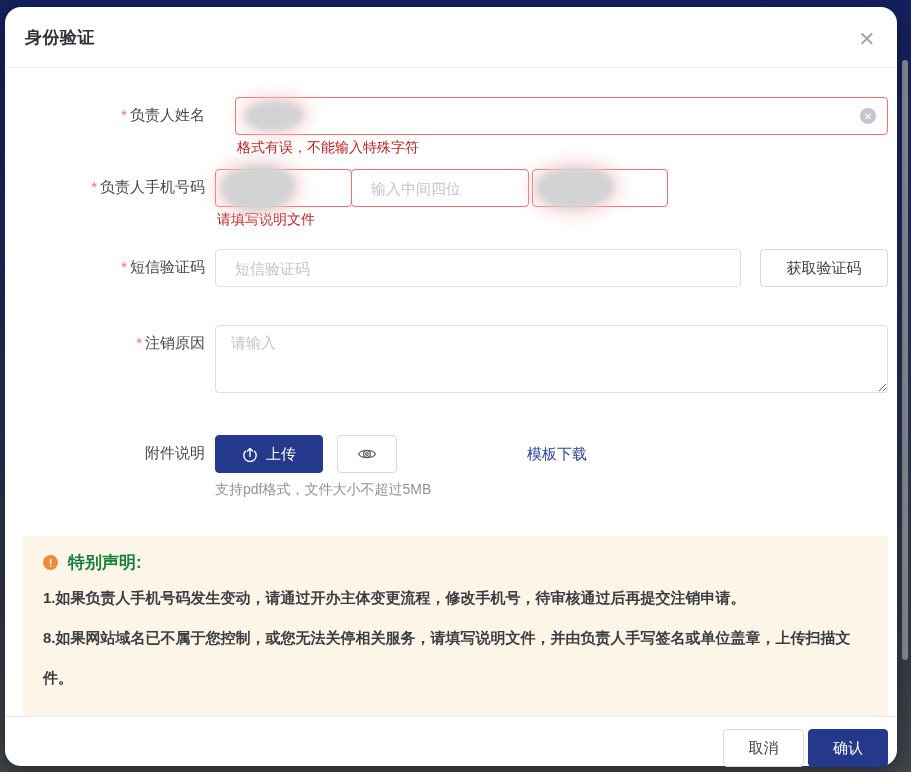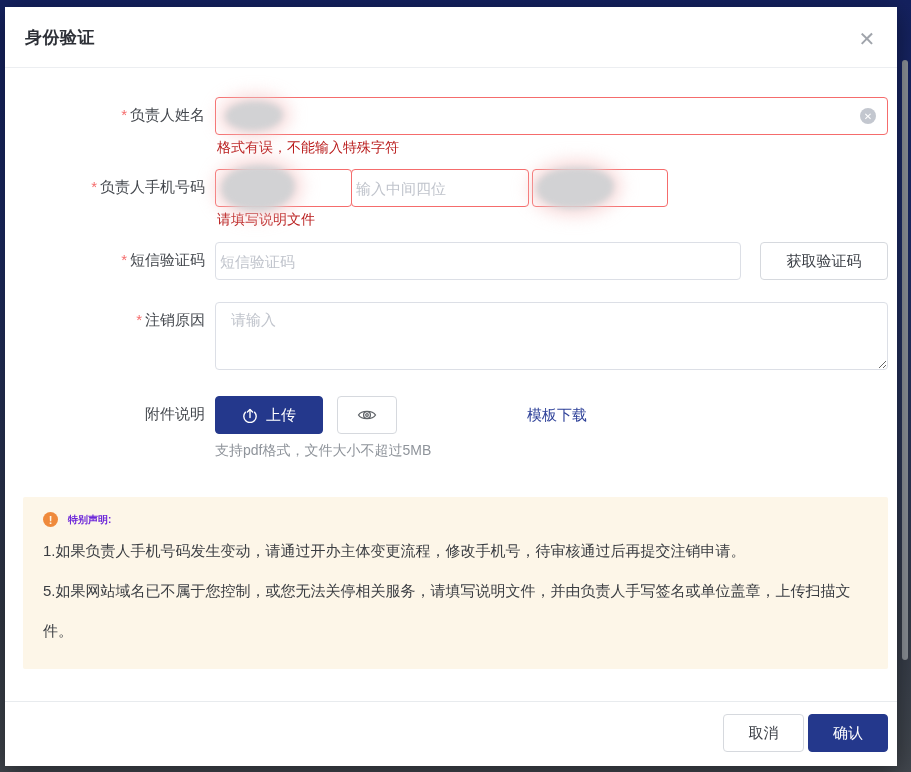--- a/index.html
+++ b/index.html
@@ -8,21 +8,21 @@
     font-family: "Liberation Sans", "DejaVu Sans", sans-serif;
     background: linear-gradient(180deg, #14215f 0%, #1b2a64 30%, #333a47 80%, #42474e 100%);
     position: relative;
   }
   .page-scrollbar {
     position: absolute; right: 3px; top: 60px; width: 6px; height: 600px;
     background: #8b9096; border-radius: 3px;
   }
   .dialog {
     position: absolute; left: 5px; top: 7px; width: 892px; height: 759px;
-    background: #fff; border-radius: 0;
+    background: #fff; border-radius: 16px;
     box-shadow: 0 6px 24px rgba(0,0,0,.45);
     display: flex; flex-direction: column;
   }
   .dialog-header {
     height: 61px; padding: 0 20px; display: flex; align-items: center;
     border-bottom: 1px solid #eceef1; position: relative; flex: 0 0 auto;
   }
   .dialog-title { font-size: 17px; font-weight: 600; color: #2d3037; letter-spacing: .5px; }
   .dialog-close {
     position: absolute; right: 16px; top: 18px; width: 28px; height: 28px;
@@ -32,41 +32,41 @@
   .dialog-body { padding: 29px 9px 0 20px; flex: 1 1 auto; display: flex; flex-direction: column; }
   .form-row { display: flex; align-items: flex-start; }
   .form-label {
     width: 180px; flex: 0 0 180px; text-align: right; padding-top: 9px;
     font-size: 15px; color: #43474d; margin-right: 10px; white-space: nowrap;
   }
   .req { color: #f56c6c; margin-right: 3px; }
   .control { flex: 1 1 auto; position: relative; }
   .txt-input {
     height: 38px; border: 1px solid #dcdfe6; border-radius: 4px; background: #fff;
-    font-size: 15px; color: #000000; padding: 0 4px; width: 100%; outline: none;
+    font-size: 15px; color: #000000; padding: 0 19px; width: 100%; outline: none;
     font-family: "Liberation Sans", "DejaVu Sans", sans-serif;
   }
   .txt-input::placeholder, textarea::placeholder { color: #c0c4cc; opacity: 1; }
   .err-border { border-color: #f56c6c; }
   .error-text { font-size: 14px; color: #b91c1c; margin: 4px 0 0 2px; height: 19px; }
   .input-wrap { position: relative; }
   .redact {
     position: absolute; background: #d2d2d4; filter: blur(3px);
     border-radius: 52% 46% 55% 50%;
     box-shadow: 0 0 14px 8px rgba(245,196,196,.55); z-index: 1; pointer-events: none;
   }
   .clear-icon {
     position: absolute; right: 12px; top: 11px; width: 16px; height: 16px;
     background: #c3c7cf; border-radius: 50%; color: #fff; font-size: 10px;
     display: flex; align-items: center; justify-content: center; cursor: pointer; z-index: 2;
   }
   .phone-group { display: flex; }
-  .row-gap-a { margin-bottom: 11px; }
-  .row-gap-b { margin-bottom: 12px; }
-  .row-gap-c { margin-bottom: 22px; }
+  .row-gap-a { margin-bottom: 11px; gap: 20px; }
+  .row-gap-b { margin-bottom: 19px; }
+  .row-gap-c { margin-bottom: 38px; }
   .sms-line { display: flex; }
   .btn {
     height: 38px; border-radius: 4px; font-size: 15px; cursor: pointer;
     font-family: "Liberation Sans", "DejaVu Sans", sans-serif;
   }
   .btn-plain { background: #fff; border: 1px solid #d6d9de; color: #3b3f46; }
   .btn-primary { background: #24388c; border: 1px solid #24388c; color: #fff; }
   .get-code-btn { width: 128px; margin-left: 19px; flex: 0 0 128px; }
   textarea.reason {
     width: 100%; height: 68px; border: 1px solid #dcdfe6; border-radius: 4px;
@@ -81,22 +81,22 @@
   .notice-box {
     margin: 37px 0 0 -2px; width: 865px; background: #fdf6e8; border-radius: 2px;
     padding: 15px 20px 18px; color: #3a3d42;
   }
   .notice-title-row { display: flex; align-items: center; gap: 10px; }
   .notice-icon {
     width: 15px; height: 15px; background: #ef8a3c; border-radius: 50%; color: #fdf6e8;
     font-size: 11px; font-weight: bold; display: flex; align-items: center; justify-content: center;
     flex: 0 0 15px;
   }
-  .notice-title { font-size: 10px; font-weight: 700; color: #6d28d9; }
-  .notice-item { font-size: 15px; font-weight: 400; line-height: 40px; }
+  .notice-title { font-size: 17px; font-weight: 700; color: #15803d; }
+  .notice-item { font-size: 15px; font-weight: 700; line-height: 40px; }
   .notice-list { margin-top: 4px; }
   .dialog-footer {
     margin-top: auto; flex: 0 0 auto; border-top: 1px solid #e8ebee;
     padding: 12px 9px 14px; display: flex; justify-content: flex-end; gap: 4px;
   }
   .cancel-btn { width: 81px; }
   .confirm-btn { width: 80px; }
   .icon-svg { display: block; }
 </style>
 </head>
@@ -197,21 +197,21 @@
       </div>
     </div>
 
     <div class="notice-box">
       <div class="notice-title-row">
         <span class="notice-icon">!</span>
         <span class="notice-title">特别声明:</span>
       </div>
       <div class="notice-list">
         <div class="notice-item">1.如果负责人手机号码发生变动，请通过开办主体变更流程，修改手机号，待审核通过后再提交注销申请。</div>
-        <div class="notice-item">5.如果网站域名已不属于您控制，或您无法关停相关服务，请填写说明文件，并由负责人手写签名或单位盖章，上传扫描文件。</div>
+        <div class="notice-item">8.如果网站域名已不属于您控制，或您无法关停相关服务，请填写说明文件，并由负责人手写签名或单位盖章，上传扫描文件。</div>
       </div>
     </div>
 
   </div>
 
   <div class="dialog-footer">
     <button class="btn btn-plain cancel-btn">取消</button>
     <button class="btn btn-primary confirm-btn">确认</button>
   </div>
 

